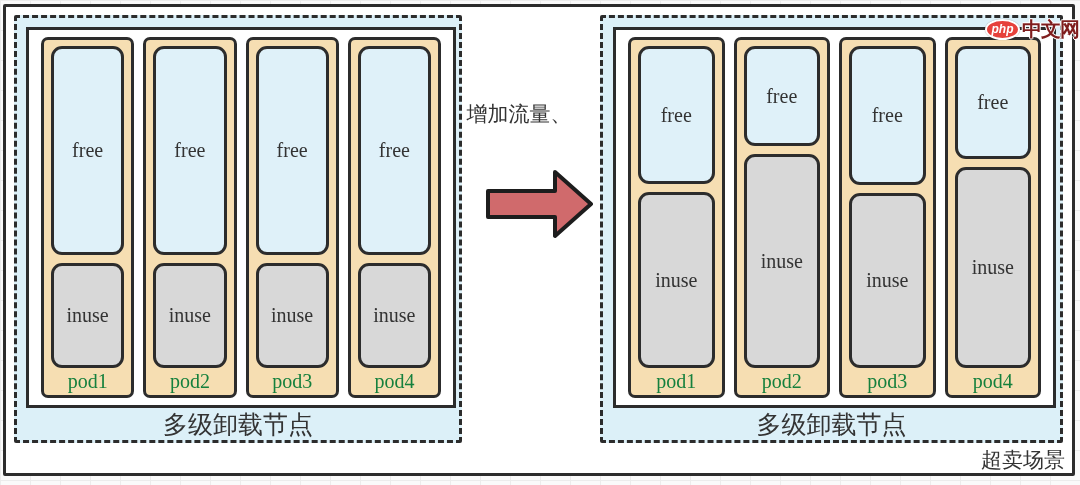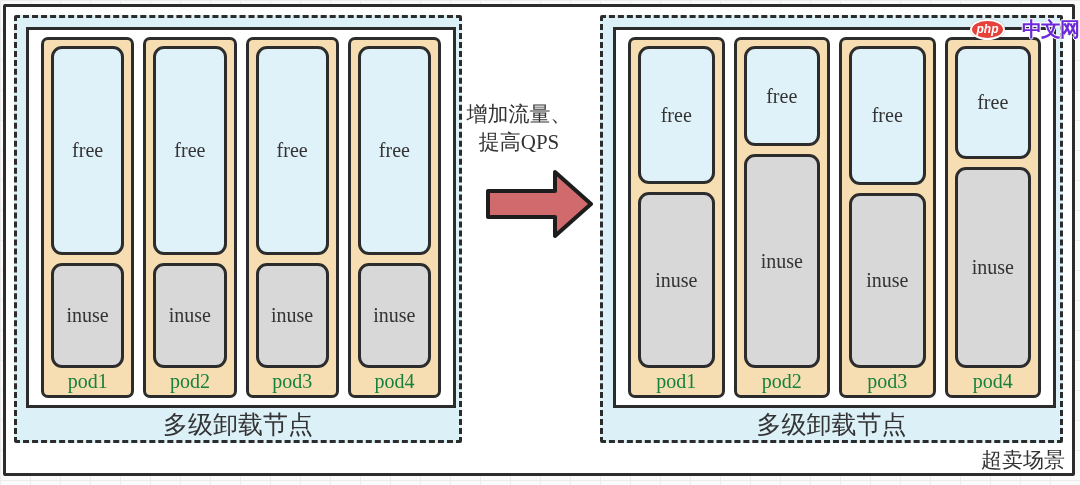--- a/index.html
+++ b/index.html
@@ -78,25 +78,24 @@
   }
   .wm-badge{
     width:35px; height:21px; border-radius:50%;
     background:#e6413b; border:2px solid #ffffff;
     color:#ffffff; font-style:italic; font-weight:bold;
     font-size:12px; line-height:17px; text-align:center;
     font-family:"Liberation Sans","DejaVu Sans",sans-serif;
     box-shadow:0 0 1px rgba(0,0,0,.4);
   }
   .wm-text{
-    font-size:20px; font-weight:bold; color:#6d28d9;
+    font-size:20px; font-weight:bold; color:#7f1d1d;
     font-family:"Liberation Sans","DejaVu Sans",sans-serif;
     text-shadow:-1px 0 #fff, 1px 0 #fff, 0 -1px #fff, 0 1px #fff;
     letter-spacing:-1px;
-    margin-left:15px;
   }
 </style>
 </head>
 <body>
 
 <div class="stage">
 
   <div class="frame"></div>
 
   <div class="group group-before">
@@ -141,21 +140,20 @@
         </div>
         <div class="pod-label">pod4</div>
       </div>
 
     </div>
     <div class="group-label">多级卸载节点</div>
   </div>
 
   <div class="transition">
     <div>增加流量、</div>
-    <div>提高QPS</div>
   </div>
   <div class="arrow-wrap">
     <svg viewBox="0 0 110 72" xmlns="http://www.w3.org/2000/svg">
       <polygon points="3,23 70,23 70,4 106,36 70,68 70,49 3,49" fill="#d06a6c" stroke="#1d1d1d" stroke-width="4" stroke-linejoin="round"></polygon>
     </svg>
   </div>
 
   <div class="group group-after">
     <div class="node-box">
 

